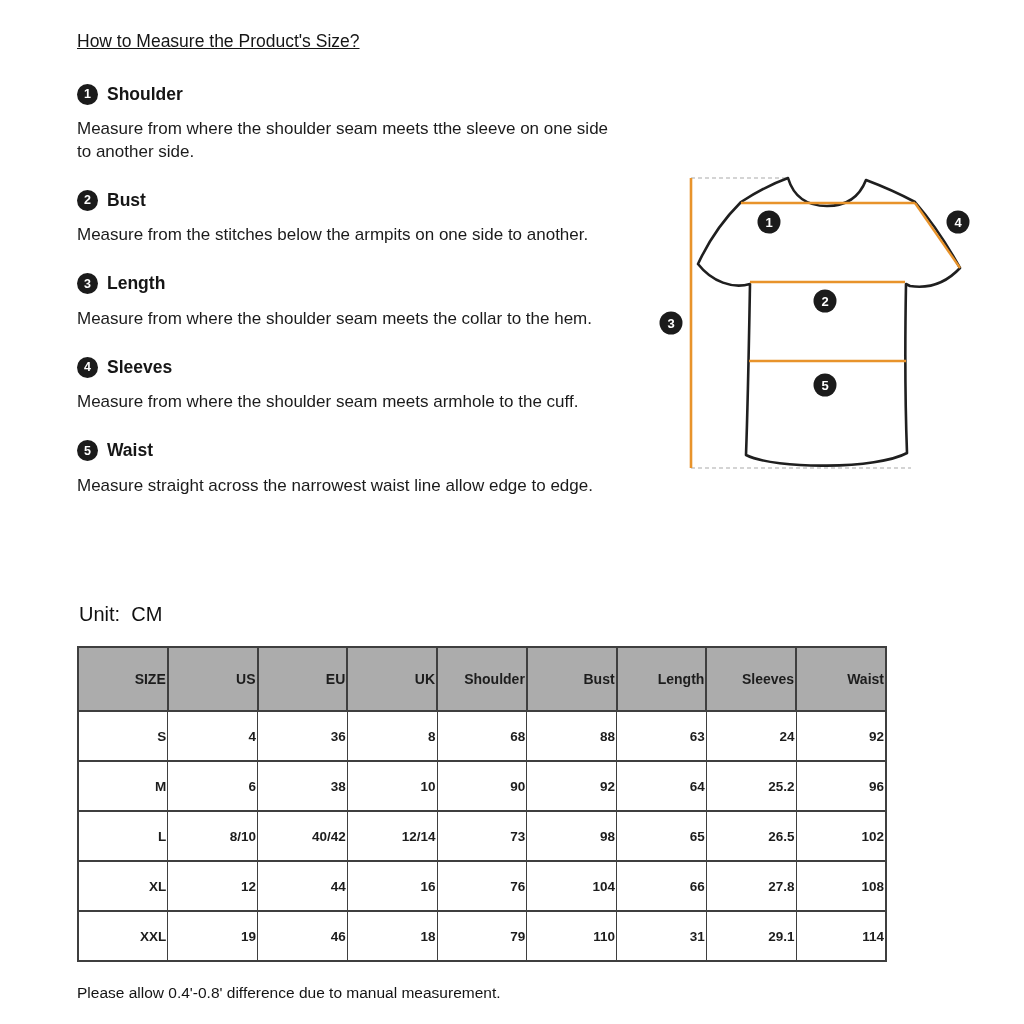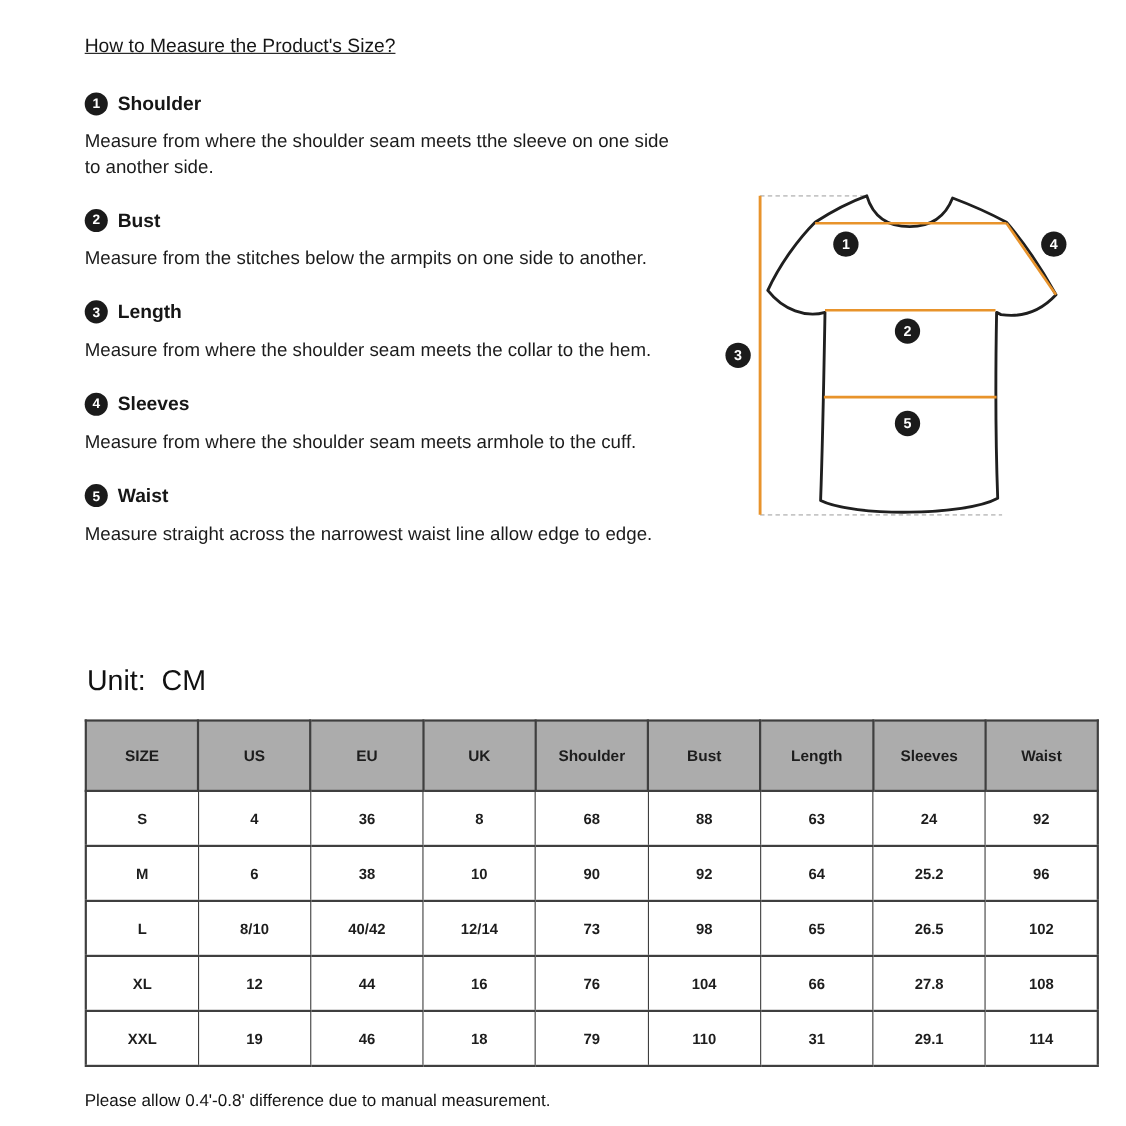--- a/index.html
+++ b/index.html
@@ -11,22 +11,22 @@
   .page-title{font-size:17.5px;line-height:20px;margin:0 0 32px 0;font-weight:400;text-decoration:underline;}
   .step{margin-bottom:26px;}
   .step-header{display:flex;align-items:center;gap:9px;font-size:17.5px;font-weight:600;height:22px;}
   .badge{
     width:21px;height:21px;border-radius:50%;background:#1b1b1b;color:#fff;
     font-size:12.5px;font-weight:700;display:flex;align-items:center;justify-content:center;flex:0 0 21px;
   }
   .step-desc{margin-top:13px;font-size:17px;line-height:22.5px;color:#1b1b1b;}
   .diagram{position:absolute;left:648px;top:160px;width:372px;height:325px;}
   .bottom{position:absolute;left:77px;top:603px;width:875px;}
-  .unit-label{font-size:26px;white-space:pre;margin:0 0 20px 2px;color:#111;}
-  table.size-table{border-collapse:collapse;width:922px;table-layout:fixed;text-align:center;border:2px solid #3f3f3f;}
+  .unit-label{font-size:20px;white-space:pre;margin:0 0 20px 2px;color:#111;}
+  table.size-table{border-collapse:collapse;width:810px;table-layout:fixed;text-align:right;border:2px solid #3f3f3f;}
   table.size-table th{
     background:#acacac;border:2px solid #3f3f3f;height:60px;
     font-size:14px;font-weight:700;color:#1d1d1d;
   }
   table.size-table td{
     background:#fff;border:1px solid #3f3f3f;border-top:2px solid #3f3f3f;border-bottom:2px solid #3f3f3f;
     height:46px;font-size:13.5px;font-weight:700;color:#1d1d1d;
   }
   .footer-note{margin-top:22px;text-align:left;font-size:15.5px;color:#141414;}
 </style>

